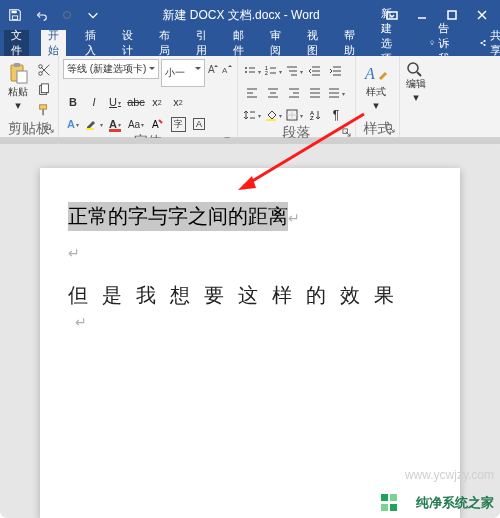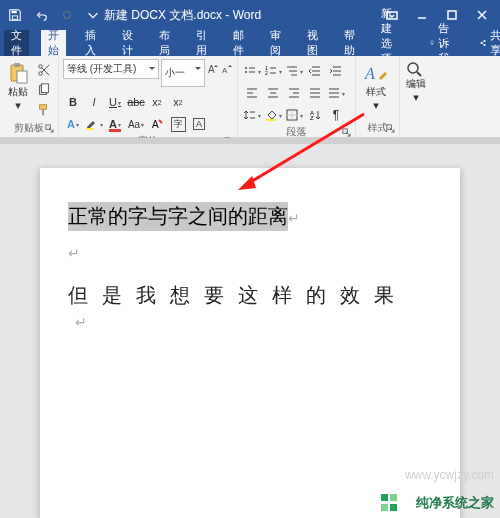--- a/index.html
+++ b/index.html
@@ -3,41 +3,41 @@
 <meta charset="utf-8">
 <style>
   * { margin: 0; padding: 0; box-sizing: border-box; }
   body { width: 500px; height: 518px; background: #fff; font-family: "Microsoft YaHei", sans-serif; font-size: 11px; color: #333; position: relative; overflow: hidden; }
 
   
   .titlebar { background: #2b579a; color: #fff; height: 30px; display: flex; align-items: center; padding: 0 4px; }
   .titlebar .qat { display: flex; align-items: center; gap: 4px; }
   .titlebar .qat .qat-btn { width: 22px; height: 22px; display: flex; align-items: center; justify-content: center; color: #fff; }
   .titlebar .qat .qat-btn svg { width: 14px; height: 14px; fill: #fff; }
-  .titlebar .title { flex: 1; text-align: left; font-size: 12px; }
+  .titlebar .title { flex: 1; text-align: center; font-size: 12px; }
   .titlebar .winctrl { display: flex; gap: 2px; }
   .titlebar .winctrl .wc-btn { width: 28px; height: 22px; display: flex; align-items: center; justify-content: center; }
   .titlebar .winctrl .wc-btn svg { width: 12px; height: 12px; stroke: #fff; fill: none; stroke-width: 1.5; }
 
   
   .tabs { background: #2b579a; color: #fff; height: 26px; display: flex; align-items: stretch; padding: 0 4px; gap: 12px; }
   .tabs .tab { padding: 0 7px; display: flex; align-items: center; font-size: 11px; cursor: pointer; }
   .tabs .tab.file { background: #1e3e70; }
   .tabs .tab.active { background: #f3f3f3; color: #2b579a; }
   .tabs .spacer { flex: 1; }
   .tabs .tellme { display: flex; align-items: center; gap: 3px; padding: 0 6px; font-size: 11px; }
   .tabs .tellme svg { width: 12px; height: 12px; fill: #fff; }
   .tabs .share { display: flex; align-items: center; gap: 3px; padding: 0 6px; font-size: 11px; }
   .tabs .share svg { width: 12px; height: 12px; fill: #fff; }
 
   
   .ribbon { background: #f3f3f3; height: 82px; display: flex; border-bottom: 1px solid #d4d4d4; position: relative; }
   .group { display: flex; flex-direction: column; padding: 3px 4px 2px 4px; border-right: 1px solid #e1e1e1; }
   .group .group-body { flex: 1; display: flex; align-items: flex-start; gap: 2px; }
-  .group .group-label { font-size: 10px; color: #666; text-align: center; height: 14px; line-height: 14px; position: relative; }
+  .group .group-label { font-size: 14px; color: #666; text-align: center; height: 14px; line-height: 14px; position: relative; }
   .group .group-label .launcher { position: absolute; right: 0; top: 2px; width: 10px; height: 10px; display: flex; align-items: center; justify-content: center; cursor: pointer; }
   .group .group-label .launcher svg { width: 9px; height: 9px; stroke: #666; fill: none; stroke-width: 1; }
 
   .vbtn { display: flex; flex-direction: column; align-items: center; gap: 0; padding: 2px; }
   .vbtn svg { width: 24px; height: 24px; }
   .vbtn .lbl { font-size: 10px; }
 
   .clipboard .small-col { display: flex; flex-direction: column; gap: 2px; padding-top: 2px; }
   .clipboard .small-col .sb { width: 20px; height: 18px; display: flex; align-items: center; justify-content: center; }
   .clipboard .small-col .sb svg { width: 14px; height: 14px; }
@@ -62,21 +62,21 @@
   .para-group { flex: 0 0 118px; }
   .para-group .row1, .para-group .row2 { display: flex; gap: 1px; }
 
   .styles-group { flex: 0 0 44px; }
   .styles-group .vbtn svg { width: 28px; height: 24px; }
 
   .edit-group { flex: 0 0 44px; }
   .edit-group .vbtn svg { width: 20px; height: 16px; }
 
   
-  .docwrap { background: #e6e6e6; height: 380px; display: flex; justify-content: center; position: relative; }
+  .docwrap { background: #e6e6e6; height: 380px; display: flex; justify-content: center; position: relative; border-radius: 7px; }
   .docwrap::before { content: ""; position: absolute; left: 0; right: 0; top: 0; height: 6px; background: #d0d0d0; }
   .page { background: #fff; width: 420px; margin-top: 30px; box-shadow: 0 2px 8px rgba(0,0,0,0.25); padding: 34px 28px; font-family: "Microsoft YaHei", SimSun, serif; position: relative; }
   .page .line1 { background: #c8c8c8; color: #000; display: inline-block; font-size: 20px; padding: 1px 0; letter-spacing: 0; }
   .page .para-mark { color: #b0b0b0; font-size: 14px; display: block; margin: 14px 0; }
   .page .line2 { font-size: 20px; letter-spacing: 14px; line-height: 1.9; color: #222; }
 
   
   .arrow { position: absolute; top: 110px; left: 238px; width: 130px; height: 80px; pointer-events: none; }
   .arrow svg { width: 100%; height: 100%; }
 
@@ -221,21 +221,21 @@
             <path d="M4 4 L9 9 M9 6 V9 H6"></path>
           </svg>
         </span>
     </div>
   </div>
 
   <div class="group font-group">
     <div class="group-body" style="flex-direction:column; gap:2px;">
       <div class="row1">
         <div class="font-name">
-          <span>等线 (开发工具)</span>
+          <span>等线 (新建选项卡)</span>
           <span class="caret"><svg viewBox="0 0 8 8">
                 <path d="M1 2l3 3 3-3"></path>
               </svg></span>
         </div>
         <div class="font-size">
           <span>小一</span>
           <span class="caret"><svg viewBox="0 0 8 8">
                 <path d="M1 2l3 3 3-3"></path>
               </svg></span>
         </div>

